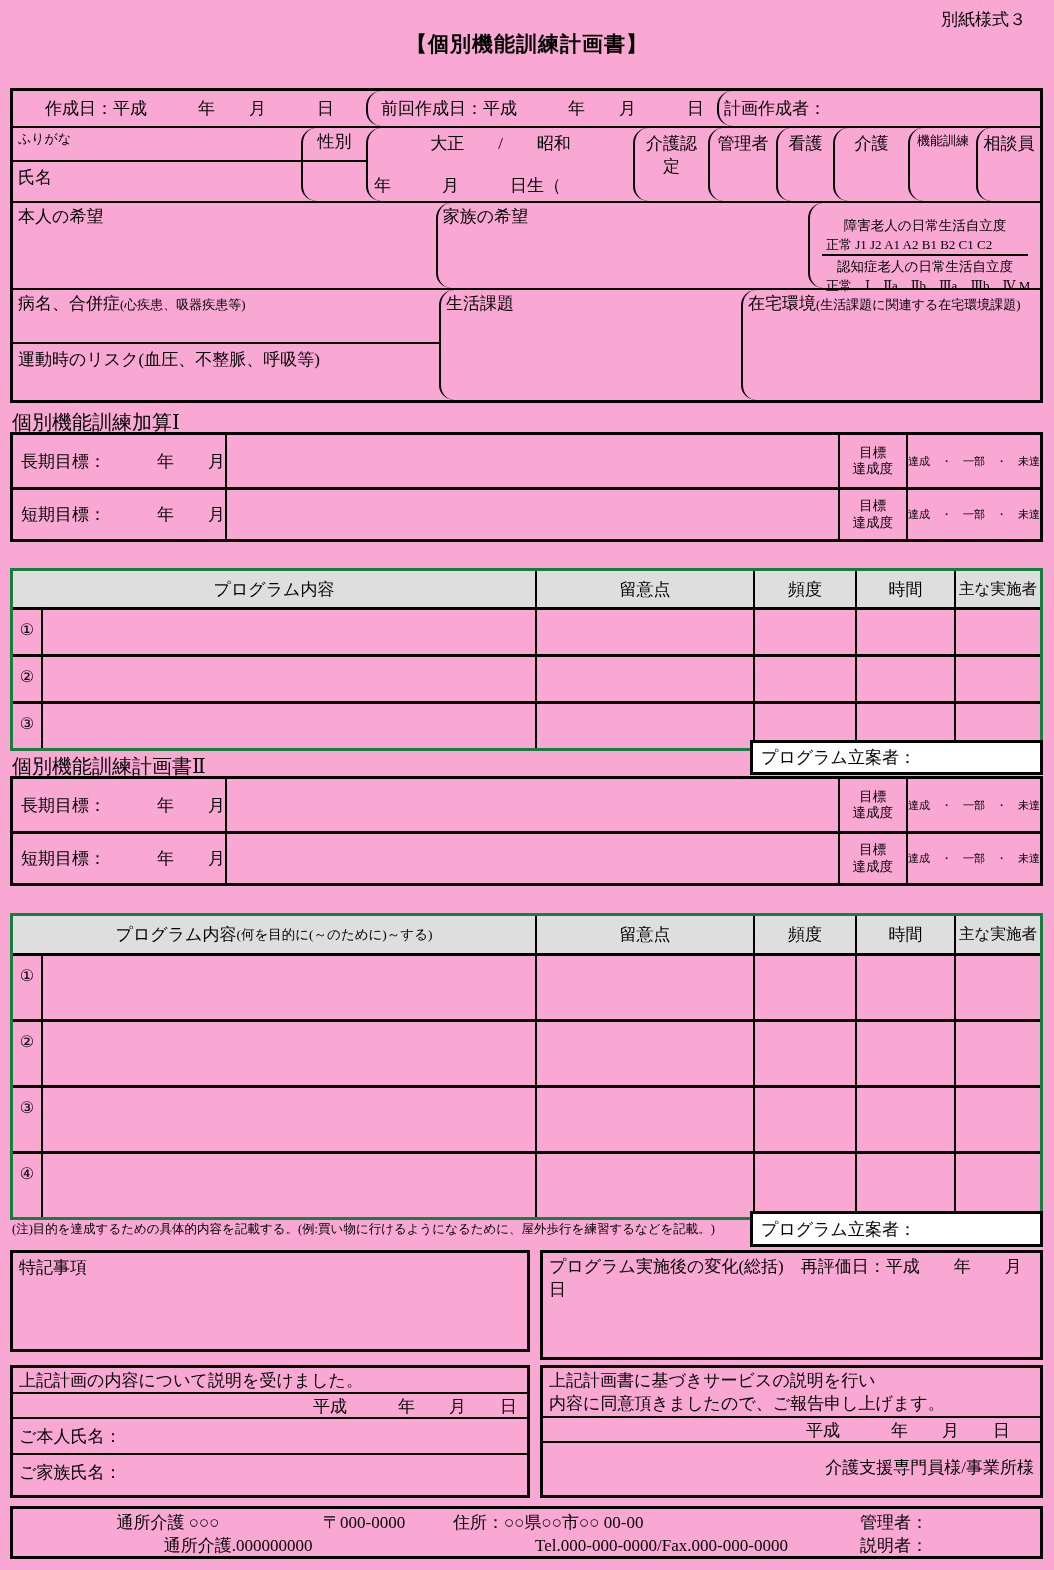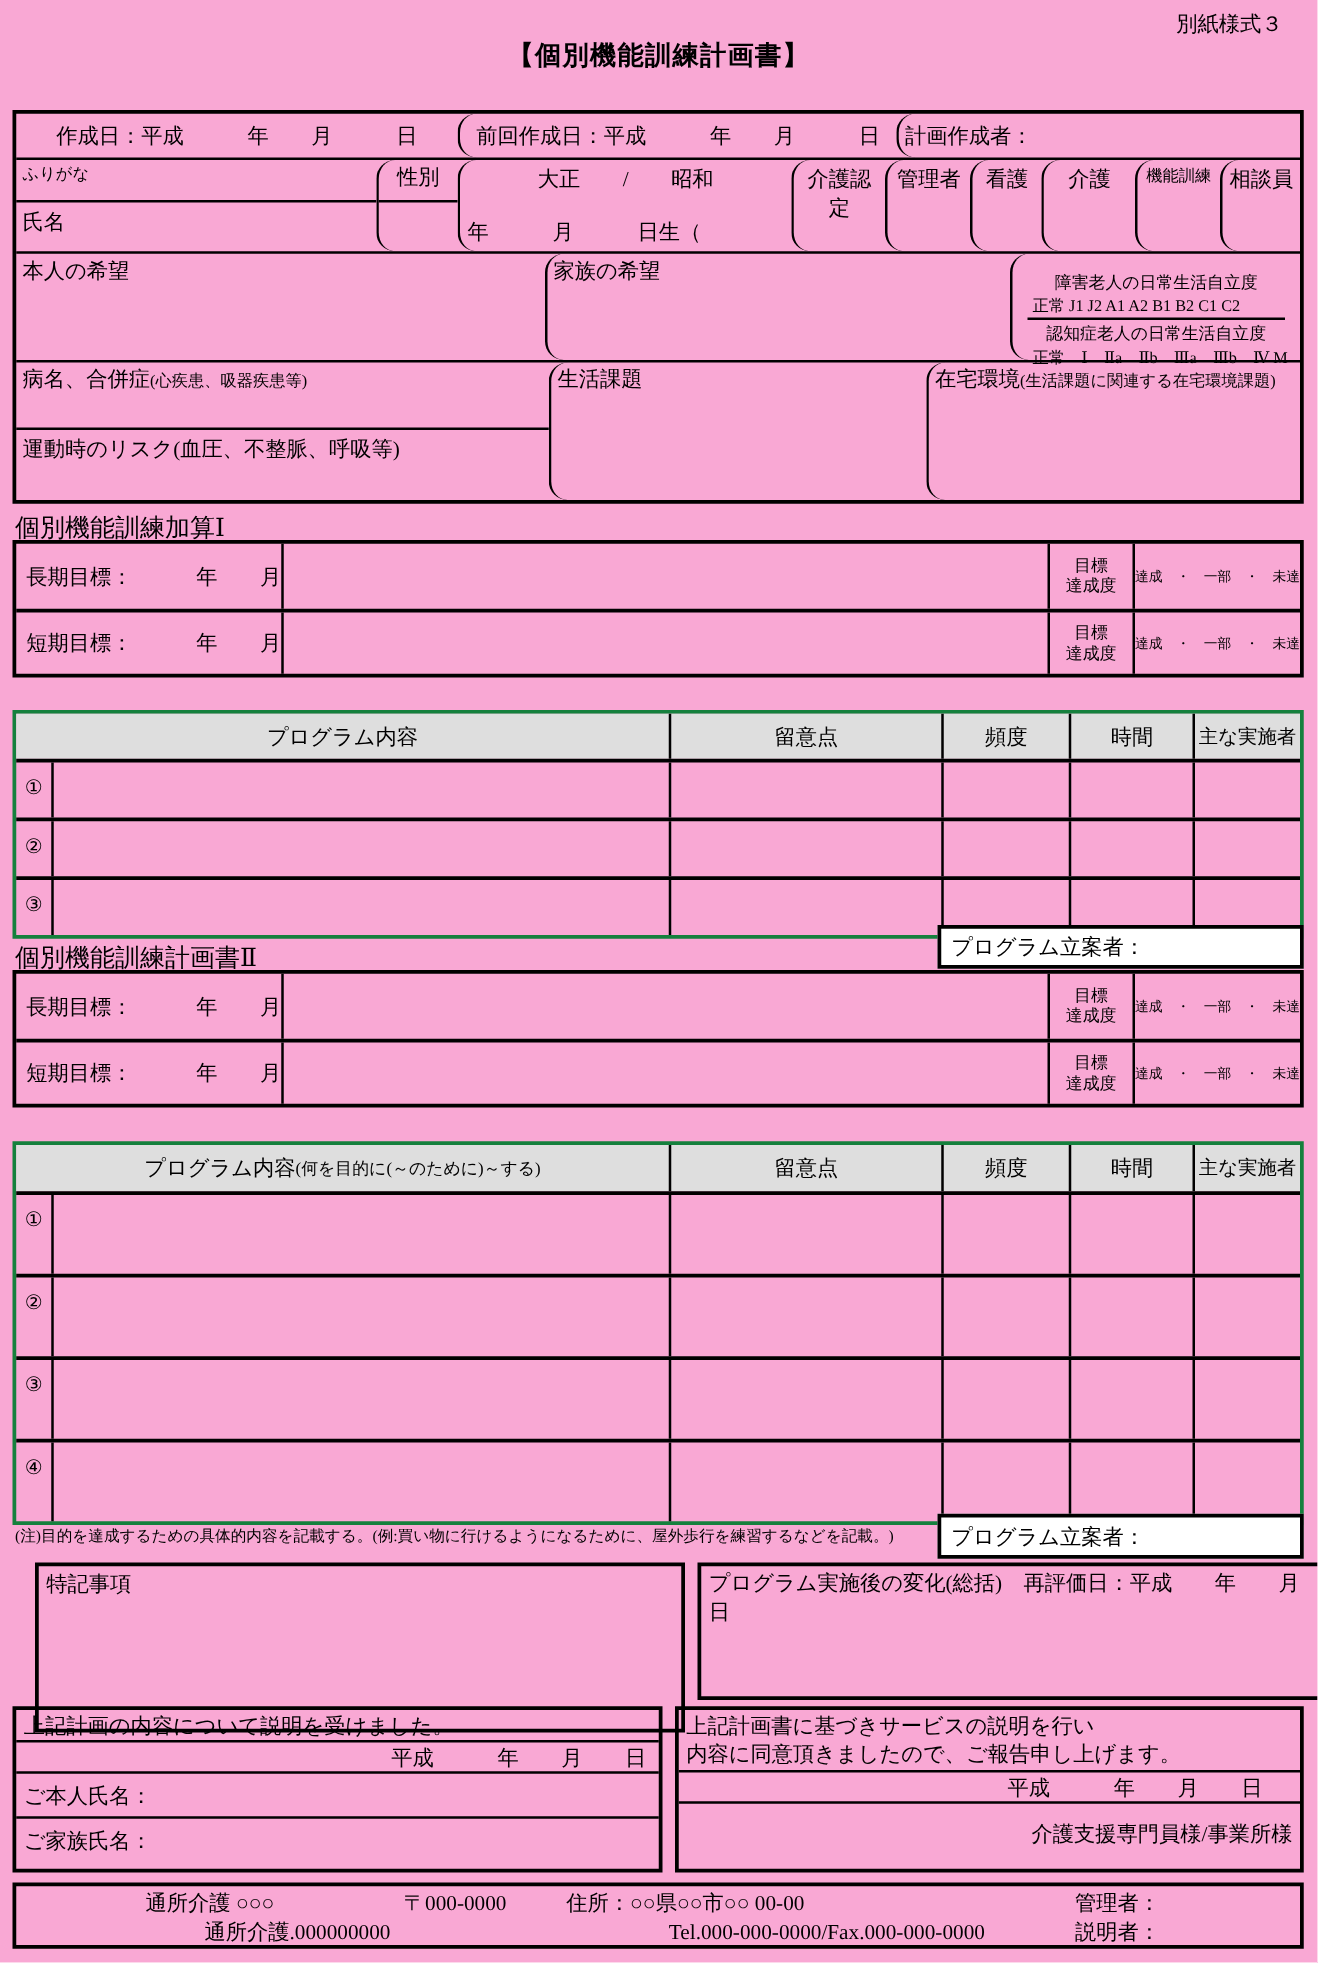--- a/index.html
+++ b/index.html
@@ -81,21 +81,21 @@
   
   .strip { position: absolute; left: 10px; width: 1033px; }
   .planner-box { position: absolute; right: 0; top: 0; width: 293px; border: 3px solid #000;
                  font-size: 17px; display: flex; align-items: center; padding-left: 8px; background:#fff; }
   .note-text { position: absolute; left: 2px; top: 0; width: 730px; height: 100%;
                font-size: 12.5px; display: flex; align-items: center; }
 
   
   .two-col { position: absolute; left: 10px; display: flex; gap: 10px; }
   .box { border: 3px solid #000; font-size: 17px; }
-  .notes-l { width: 520px; height: 136px; padding: 3px 6px; margin-left: 18px; }
+  .notes-l { width: 520px; height: 102px; padding: 3px 6px; }
   .notes-r { width: 503px; height: 110px; padding: 3px 6px; line-height: 1.35; }
 
   .consent-l { width: 520px; height: 133px; padding: 0; }
   .consent-r { width: 503px; height: 133px; padding: 0; }
   .cl-row1 { height: 26px; border-bottom: 2px solid #000; padding: 1px 6px; }
   .cl-row2 { height: 25px; border-bottom: 2px solid #000; text-align: right; padding: 1px 10px 0 0; white-space: pre; }
   .cl-row3 { height: 36px; border-bottom: 2px solid #000; display: flex; align-items: center; padding-left: 6px; }
   .cl-row4 { height: 34px; display: flex; align-items: center; padding-left: 6px; }
   .cr-block1 { height: 50px; border-bottom: 2px solid #000; padding: 2px 6px; line-height: 1.35; }
   .cr-block2 { height: 25px; border-bottom: 2px solid #000; text-align: right; padding: 1px 30px 0 0; white-space: pre; }

